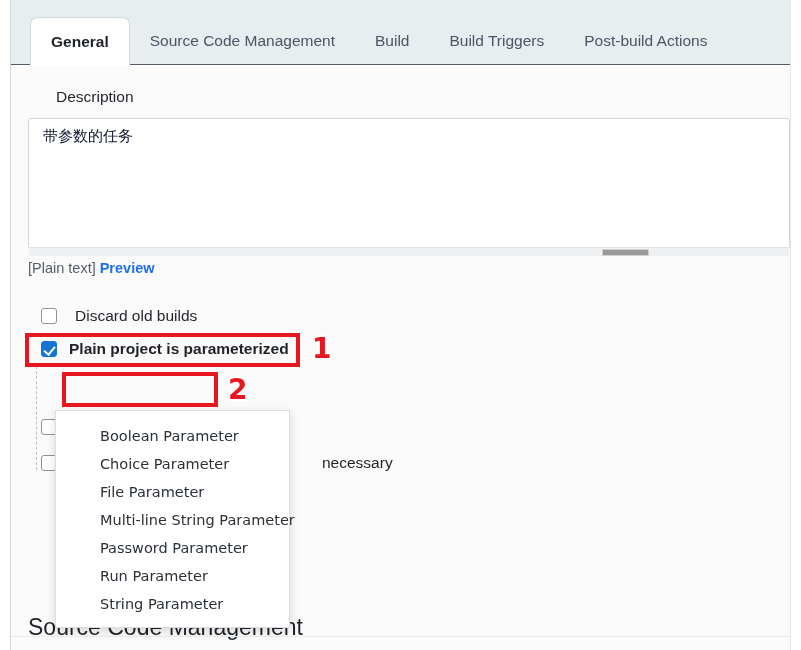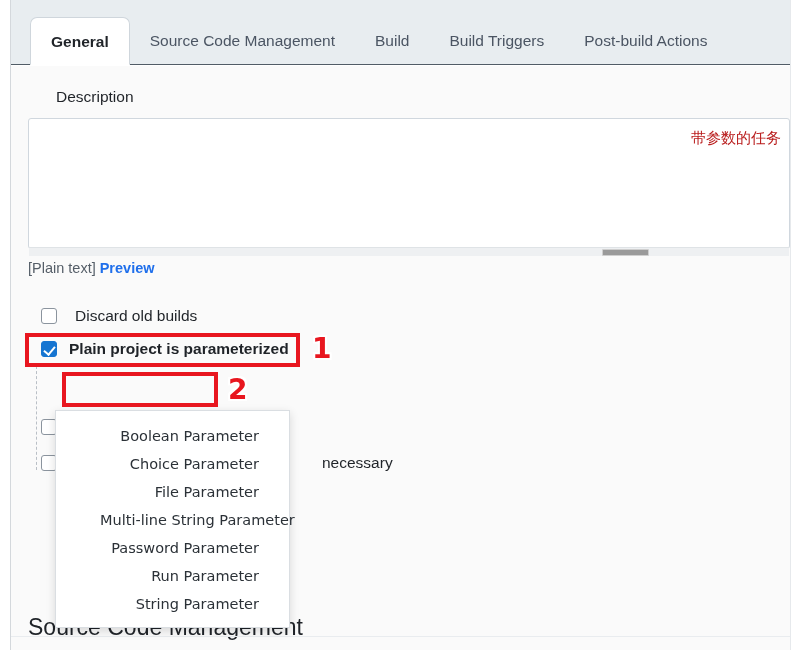--- a/index.html
+++ b/index.html
@@ -1,15 +1,15 @@
 <!DOCTYPE html>
 <html><head>
 <meta charset="utf-8">
 <style>
-  * { box-sizing: border-box; text-align: right; }
+  * { box-sizing: border-box; }
   html, body {
     margin: 0; padding: 0;
     width: 801px; height: 650px;
     overflow: hidden;
     background: #ffffff;
     font-family: "Liberation Sans", sans-serif;
   }
 
   #screen {
     position: relative;
@@ -91,25 +91,25 @@
     width: 762px; height: 138px;
   }
   .desc-area {
     position: absolute;
     left: 0; top: 0;
     width: 762px; height: 131px;
     background: #ffffff;
     border: 1px solid #d0d7de;
     border-radius: 3px;
     font-size: 15px;
-    color: #b91c1c;
-    padding: 9px 8px;
+    color: #0f172a;
+    padding: 9px 14px;
     resize: none;
     outline: none;
-    font-family: Liberation Serif, serif;
+    font-family: Liberation Mono, monospace;
     line-height: 1.35;
   }
   .desc-scroll {
     position: absolute;
     left: 1px; bottom: 0px;
     width: 760px; height: 9px;
     background: #eef0f2;
     border-top: 1px solid #dfe3e6;
   }
   .desc-scroll-thumb {

